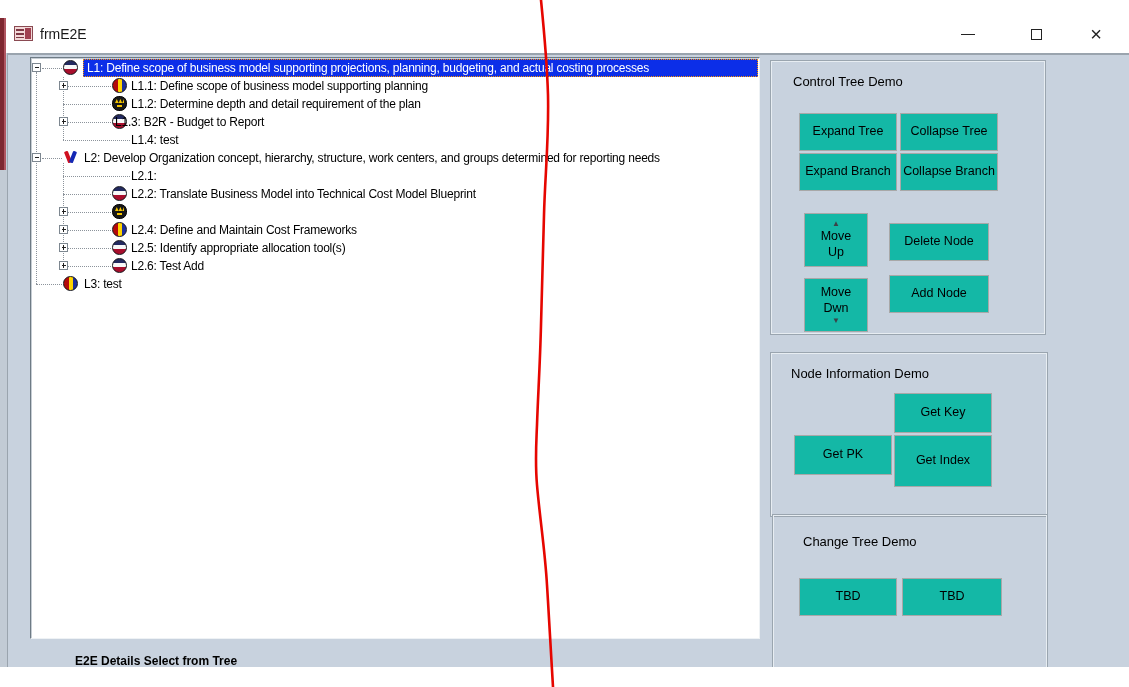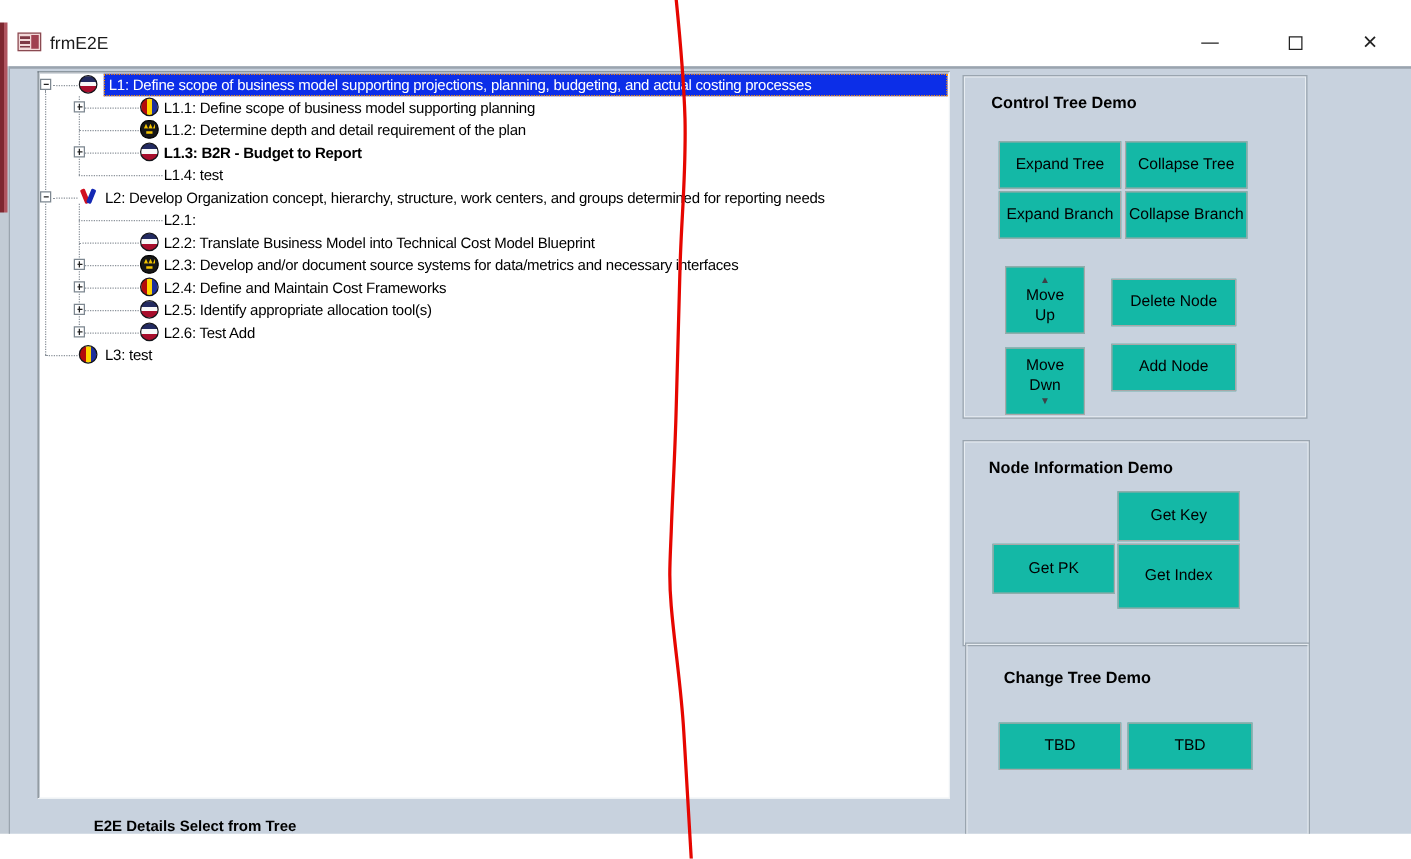--- a/index.html
+++ b/index.html
@@ -57,21 +57,21 @@
   .icon-vcheck::before { content:""; position:absolute; left:3px; top:1px; width:4px; height:12px;
     background:#d01020; transform:rotate(-22deg); border-radius:1px; }
   .icon-vcheck::after { content:""; position:absolute; left:8px; top:1px; width:4px; height:12px;
     background:#1428b4; transform:rotate(22deg); border-radius:1px; }
   .lbl { position:absolute; top:0; line-height:18px; font-size:12px; letter-spacing:-0.2px;
     white-space:nowrap; color:#000; }
   .lbl.sel { left:52px; right:1px; height:18px; line-height:16px;
     background:#0c2ee8; color:#fff; border:1px dotted #ff9400; padding-left:3px; }
   
   .panel { position:absolute; border:1px solid #9aa5af; box-shadow:inset 0 0 0 1px #e7edf2; }
-  .panel-title { position:absolute; font-weight:bold; font-size:13px; color:#000; white-space:nowrap; }
+  .panel-title { position:absolute; font-weight:normal; font-size:13px; color:#000; white-space:nowrap; }
   .btn { position:absolute; background:#14b8a6; border:1px solid #a8a8a8;
     display:flex; align-items:center; justify-content:center; text-align:center;
     font-size:12.5px; color:#000; cursor:default; line-height:1.25; }
   .btn-col { flex-direction:column; gap:1px; padding:2px 6px; }
   .tri { font-size:8px; color:#3c4248; line-height:8px; }
   .wrapnarrow { width:40px; }
   
   .footer-label { position:absolute; left:67px; top:599px; font-size:12px; font-weight:600;
     color:#000; white-space:nowrap; }
   
@@ -127,21 +127,21 @@
           <div class="nicon icon-bomb" style="left: 81px;"></div>
           <div class="lbl" style="left: 100px;">L1.2: Determine depth and detail requirement of the plan</div>
         </div>
         <div class="tree-row" style="top: 55px;">
           <div class="dot-h" style="left: 37px; top: 9px; width: 43px;"></div>
           <div class="eb" style="left: 28px;">
             <span class="h"></span>
             <span class="v"></span>
           </div>
           <div class="nicon icon-circle-h" style="left: 81px;"></div>
-          <div class="lbl" style="left: 100px; font-weight: bold;">L1.3: B2R - Budget to Report</div>
+          <div class="lbl" style="left: 84px;">L1.3: B2R - Budget to Report</div>
         </div>
         <div class="tree-row" style="top: 73px;">
           <div class="dot-h" style="left: 32px; top: 9px; width: 67px;"></div>
           <div class="lbl" style="left: 100px;">L1.4: test</div>
         </div>
         <div class="tree-row" style="top: 91px;">
           <div class="dot-h" style="left: 11px; top: 9px; width: 20px;"></div>
           <div class="eb" style="left: 1px;">
             <span class="h"></span>
           </div>
@@ -157,21 +157,20 @@
           <div class="nicon icon-circle-h" style="left: 81px;"></div>
           <div class="lbl" style="left: 100px;">L2.2: Translate Business Model into Technical Cost Model Blueprint</div>
         </div>
         <div class="tree-row" style="top: 145px;">
           <div class="dot-h" style="left: 37px; top: 9px; width: 43px;"></div>
           <div class="eb" style="left: 28px;">
             <span class="h"></span>
             <span class="v"></span>
           </div>
           <div class="nicon icon-bomb" style="left: 81px;"></div>
-          <div class="lbl" style="left: 100px;">L2.3: Develop and/or document source systems for data/metrics and necessary interfaces</div>
         </div>
         <div class="tree-row" style="top: 163px;">
           <div class="dot-h" style="left: 37px; top: 9px; width: 43px;"></div>
           <div class="eb" style="left: 28px;">
             <span class="h"></span>
             <span class="v"></span>
           </div>
           <div class="nicon icon-circle-v" style="left: 81px;"></div>
           <div class="lbl" style="left: 100px;">L2.4: Define and Maintain Cost Frameworks</div>
         </div>

